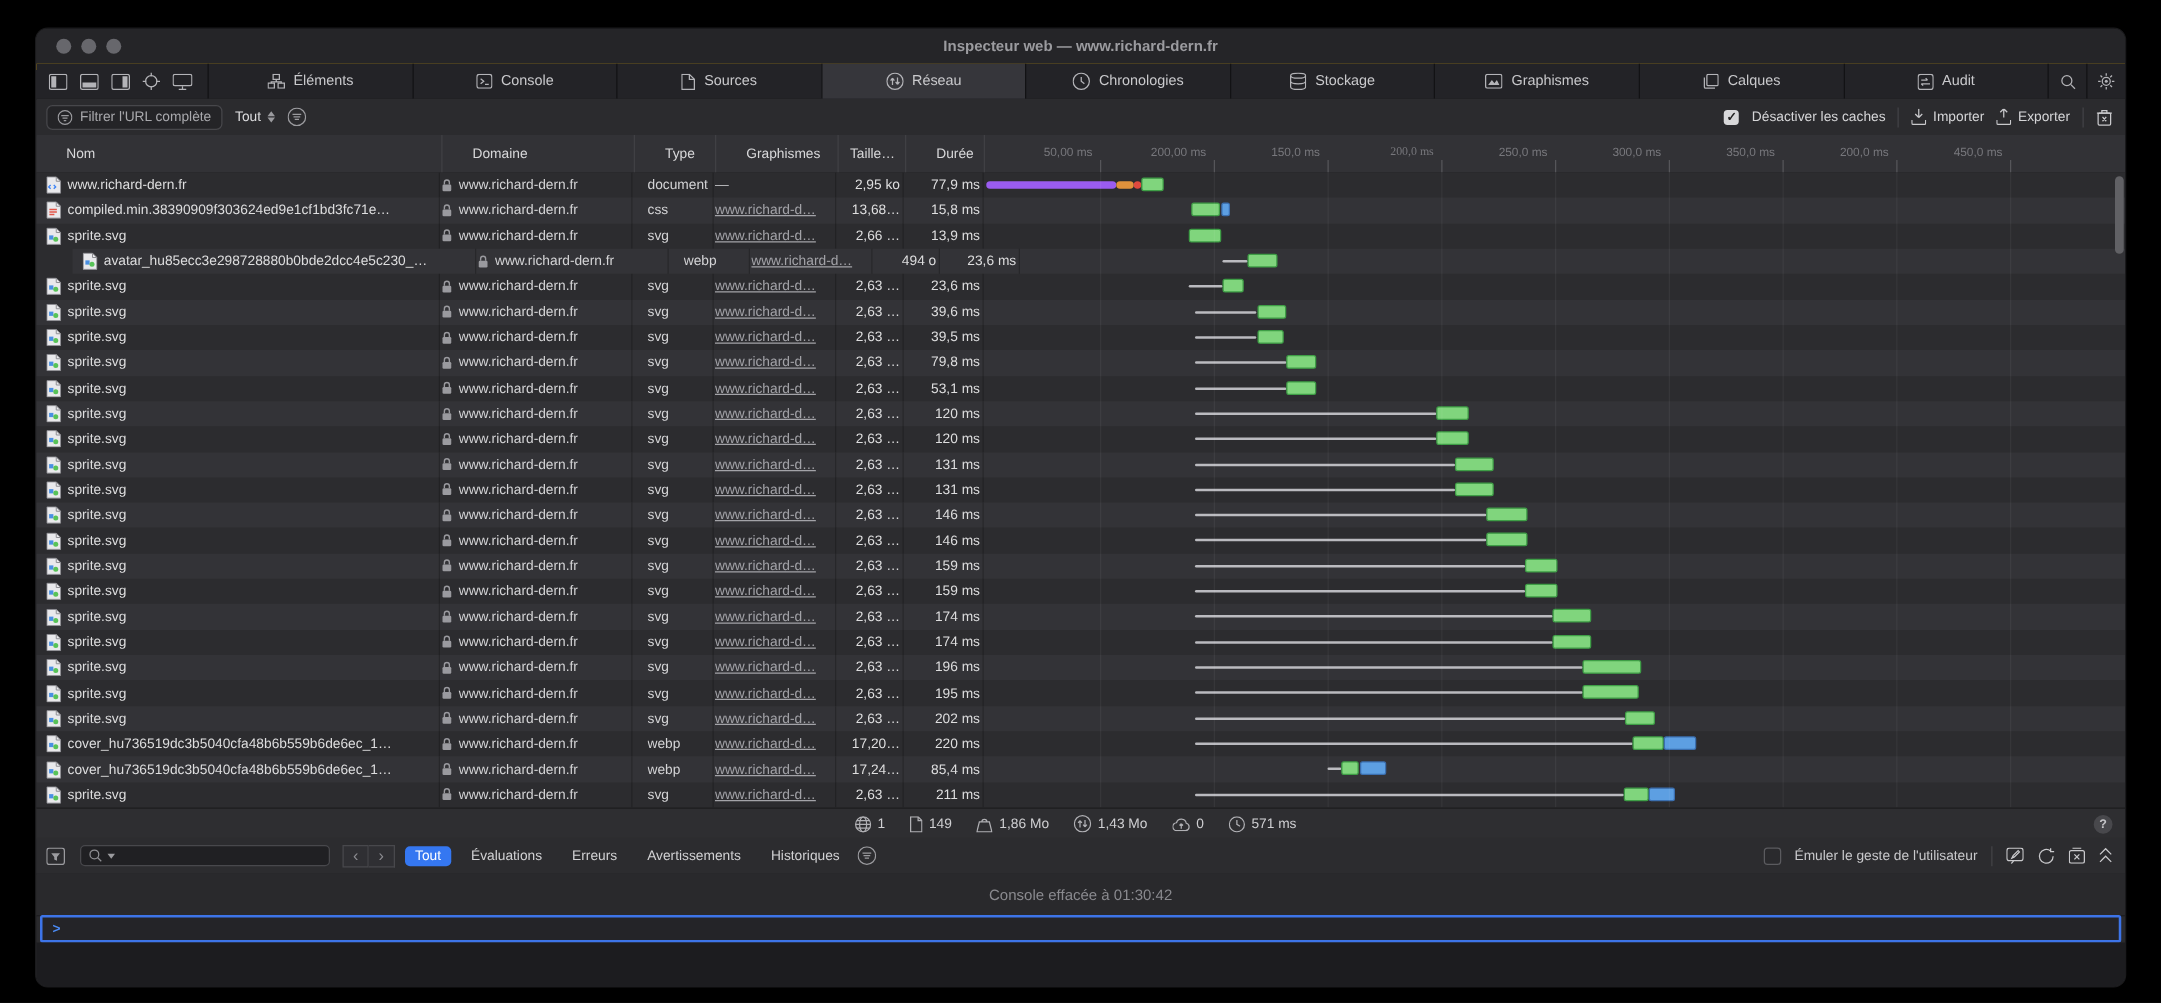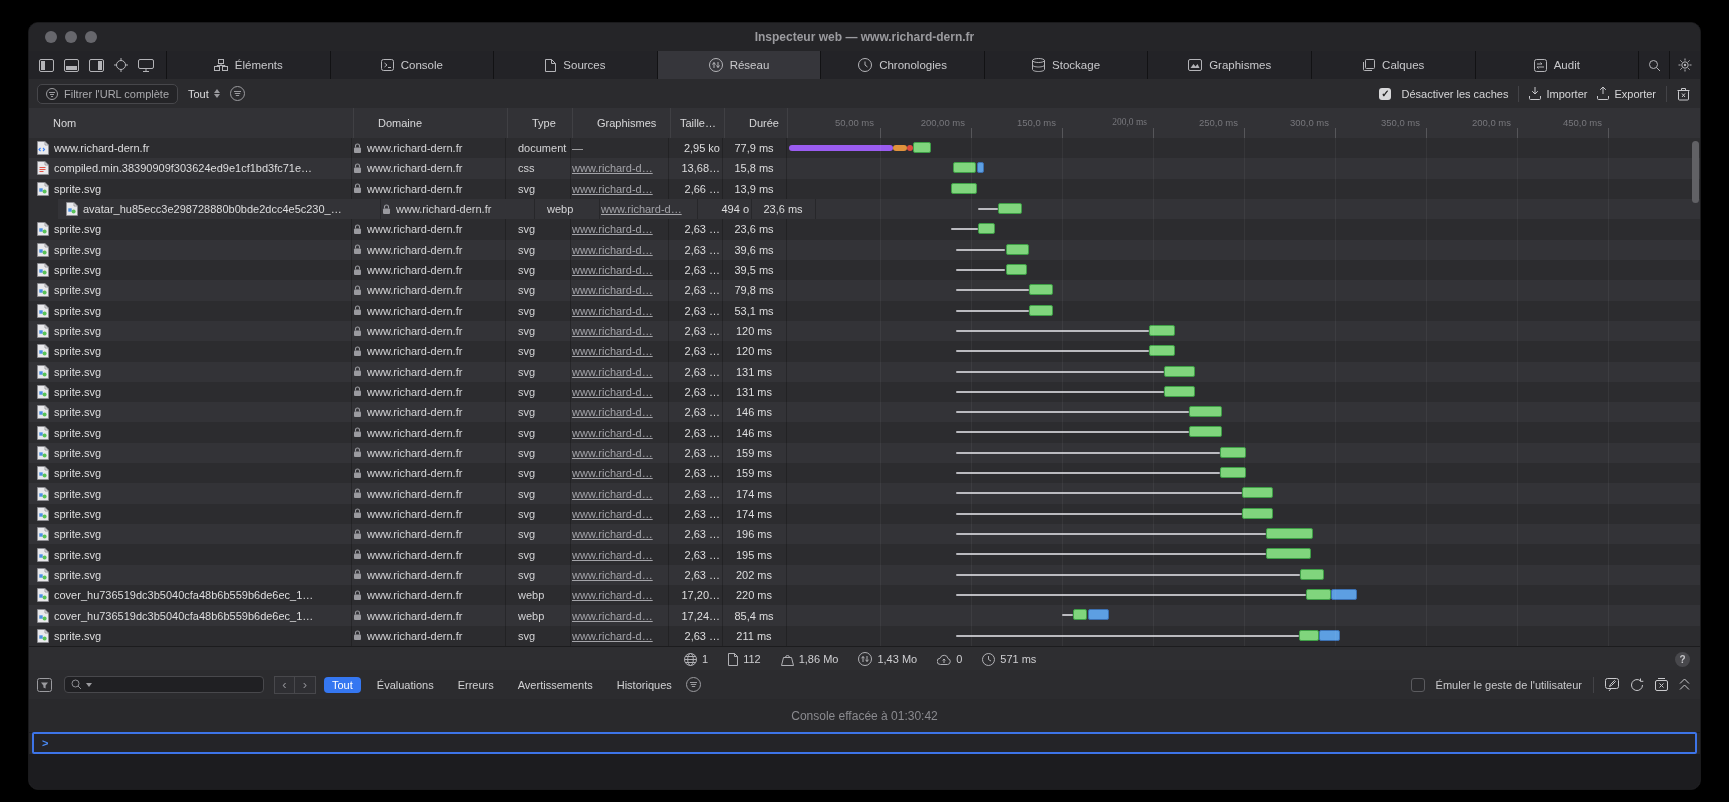--- a/index.html
+++ b/index.html
@@ -48,21 +48,21 @@
   
   .rows{left:0;top:115px;width:100%;height:508px;background:#2c2c2f;overflow:hidden;}
   .nrow{position:absolute;left:0;width:100%;height:20.32px;font-size:11px;color:#dededf;}
   .nrow.alt{background:#333337;}
   .cell{position:absolute;top:0;height:100%;display:flex;align-items:center;gap:5px;overflow:hidden;white-space:nowrap;}
   .c-name{left:8px;width:312px;}
   .c-domain{left:324px;width:148px;color:#d4d4d6;}
   .c-type{left:489px;width:60px;color:#d4d4d6;}
   .c-init{left:543px;width:96px;}
   .c-size{left:641px;width:50px;justify-content:flex-end;}
-  .c-dur{left:695px;width:60px;justify-content:center;}
+  .c-dur{left:695px;width:60px;justify-content:flex-end;}
   .init-link{color:#a3a3a8;text-decoration:underline;}
   .init-dash{color:#bdbdc0;}
   .colsep{position:absolute;top:0;width:1px;height:100%;background:rgba(0,0,0,0.22);}
   .gridlines{left:0;top:115px;width:100%;height:508px;pointer-events:none;}
   .gl{position:absolute;top:0;width:1px;height:100%;background:rgba(255,255,255,0.05);}
   .tl-line{position:absolute;top:9px;height:2px;background:rgba(212,212,216,0.85);border-radius:1px;}
   .tl-block{position:absolute;top:4px;height:11px;border-radius:2px;box-sizing:border-box;}
   .tl-thin{position:absolute;top:7px;height:6px;border-radius:3px;}
   .scroll-thumb{left:1663px;top:118px;width:7px;height:62px;border-radius:4px;background:#616165;}
   .hdr-chevron{left:1658px;top:93px;color:#9a9a9e;font-size:10px;}
@@ -1323,21 +1323,21 @@
               <ellipse cx="6.5" cy="6.5" rx="2.8" ry="6" stroke="#b0b0b4" fill="none"></ellipse>
               <path d="M0.5 6.5h12M1.5 3.5h10M1.5 9.5h10" stroke="#b0b0b4"></path>
             </svg>
           <span>1</span>
         </span>
         <span class="sb-item">
           <svg class="ic" width="10" height="13" viewBox="0 0 10 13">
               <path d="M0.5 0.5h6l3 3v9h-9z" stroke="#b0b0b4" fill="none"></path>
               <path d="M6.5 0.5v3h3" stroke="#b0b0b4" fill="none"></path>
             </svg>
-          <span>112</span>
+          <span>149</span>
         </span>
         <span class="sb-item">
           <svg class="ic" width="13" height="13" viewBox="0 0 13 13">
               <path d="M2.5 4.5h8l2 8h-12z" stroke="#b0b0b4" fill="none"></path>
               <path d="M4.5 4.5a2 2 0 1 1 4 0" stroke="#b0b0b4" fill="none"></path>
             </svg>
           <span>1,86 Mo</span>
         </span>
         <span class="sb-item">
           <svg class="ic" width="14" height="14" viewBox="0 0 14 14">

